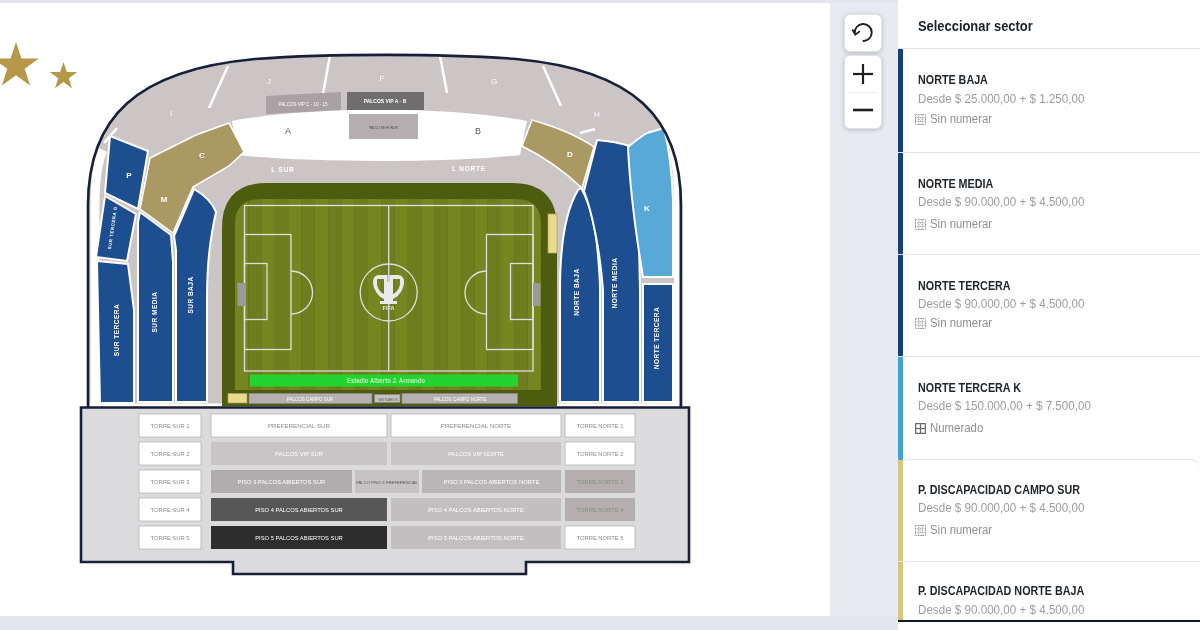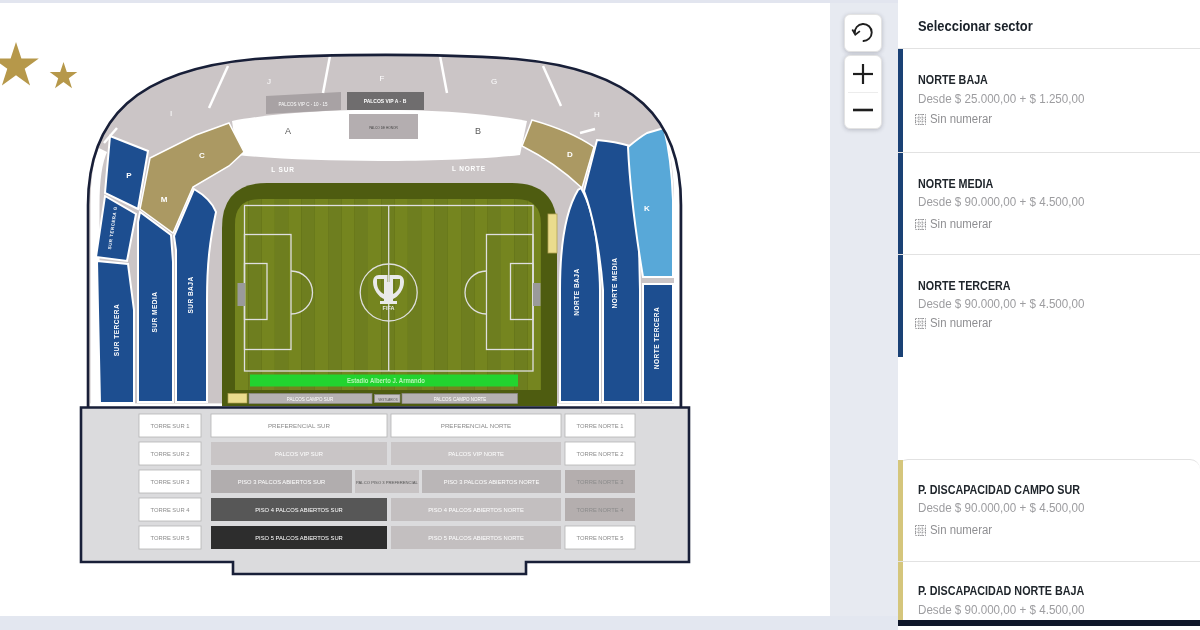--- a/index.html
+++ b/index.html
@@ -323,36 +323,49 @@
             <rect x="0.5" y="0.5" width="10" height="10"></rect>
             <line x1="3.9" y1="0" x2="3.9" y2="11"></line>
             <line x1="7.2" y1="0" x2="7.2" y2="11"></line>
             <line x1="0" y1="3.9" x2="11" y2="3.9"></line>
             <line x1="0" y1="7.2" x2="11" y2="7.2"></line>
           </g>
         </svg>
 <div class="num" style="top:61px;">Sin numerar</div>
 </div>
 
+<div class="item" style="top:340px;height:103px;">
+<div class="bar" style="background:#47a0d2;"></div>
+<div class="ttl" style="top:24px;">NORTE TERCERA K</div>
+<div class="prc" style="top:42px;">Desde $ 150.000,00 + $ 7.500,00</div>
+<svg class="gico" style="top:66px;" viewBox="0 0 11 11">
+          <g stroke="#6b6b6e" stroke-width="1.3" fill="none">
+            <rect x="0.6" y="0.6" width="9.8" height="9.8"></rect>
+            <line x1="5.5" y1="0" x2="5.5" y2="11"></line>
+            <line x1="0" y1="5.5" x2="11" y2="5.5"></line>
+          </g>
+        </svg>
+<div class="num" style="top:64px;">Numerado</div>
+</div>
 
 <div class="item" style="top:443px;height:102px;border-radius:10px;">
 <div class="bar" style="background:#d5c67c;"></div>
 <div class="ttl" style="top:23px;">P. DISCAPACIDAD CAMPO SUR</div>
 <div class="prc" style="top:41px;">Desde $ 90.000,00 + $ 4.500,00</div>
 <svg class="gico" style="top:65px;" viewBox="0 0 11 11">
           <g stroke="#8f8f92" stroke-width="1" stroke-dasharray="1.3,1.1" fill="none">
             <rect x="0.5" y="0.5" width="10" height="10"></rect>
             <line x1="3.9" y1="0" x2="3.9" y2="11"></line>
             <line x1="7.2" y1="0" x2="7.2" y2="11"></line>
             <line x1="0" y1="3.9" x2="11" y2="3.9"></line>
             <line x1="0" y1="7.2" x2="11" y2="7.2"></line>
           </g>
         </svg>
 <div class="num" style="top:63px;">Sin numerar</div>
 </div>
 
-<div class="item" style="top:545px;height:58px;border-bottom:6px solid #0f172a;">
+<div class="item" style="top:545px;height:58px;border-bottom:2px solid #0f172a;">
 <div class="bar" style="background:#d5c67c;"></div>
 <div class="ttl" style="top:22px;">P. DISCAPACIDAD NORTE BAJA</div>
 <div class="prc" style="top:41px;">Desde $ 90.000,00 + $ 4.500,00</div>
 </div>
 </div>
 </div>
 
 </body></html>

